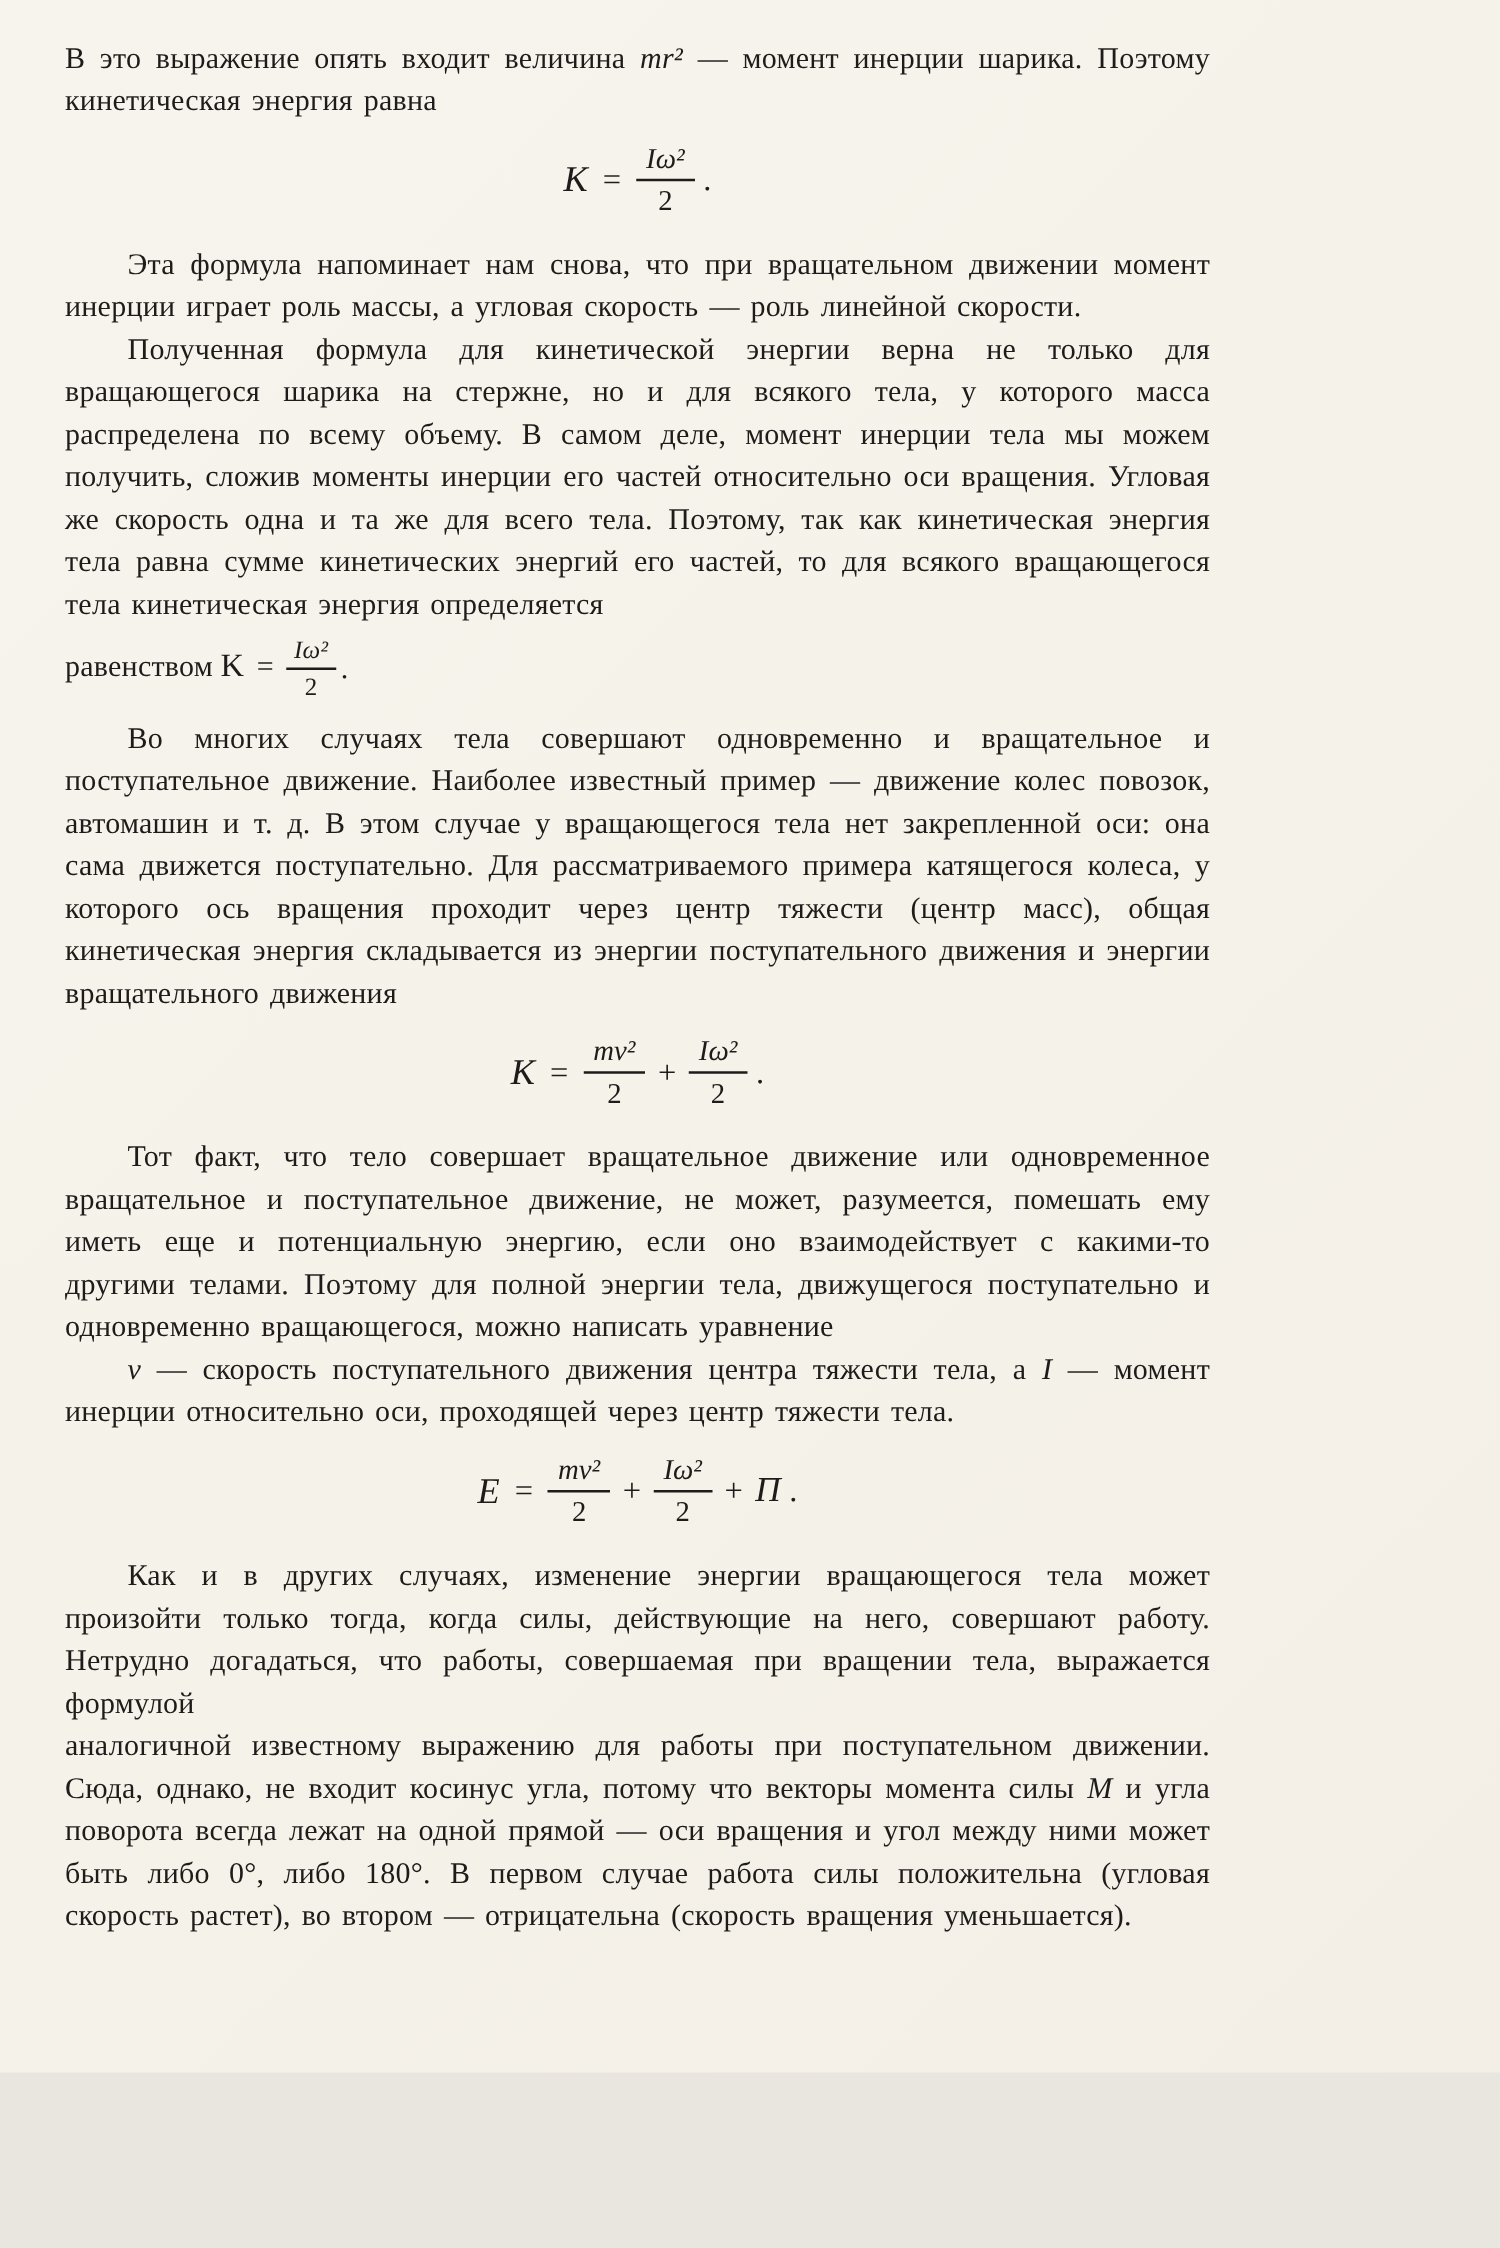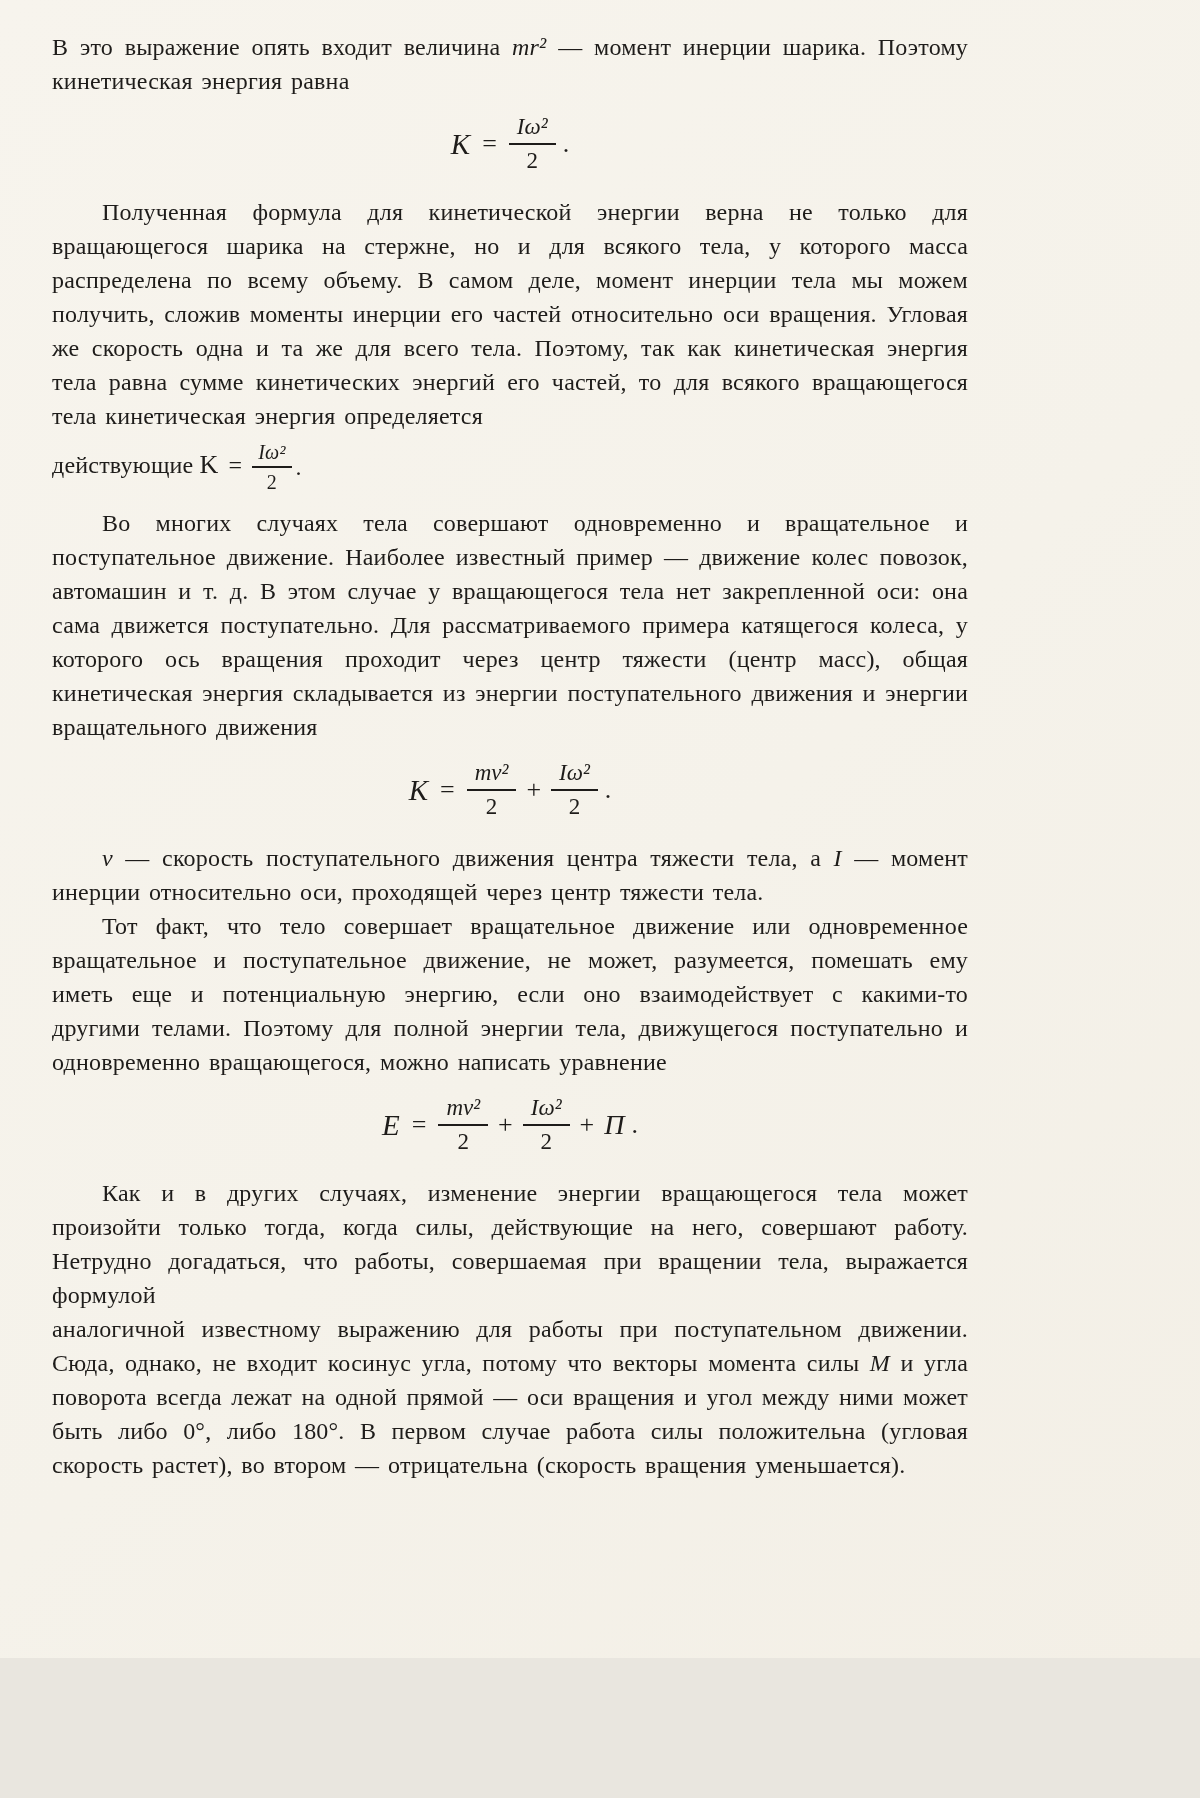--- a/index.html
+++ b/index.html
@@ -130,34 +130,35 @@
 
 <div class="page">
   <main class="text-block">
 
     <p class="para"><span>В это выражение опять входит величина </span><span class="mvar">mr²</span><span> — момент инерции шарика. Поэтому кинетическая энергия равна</span></p>
 
     <div class="formula">
       <span class="var-lhs">K</span><span class="op">=</span><span class="frac"><span class="num">Iω²</span><span class="den">2</span></span><span class="ftail">.</span>
     </div>
 
+    <p class="para indent"><span>Эта формула напоминает нам снова, что при вращательном движении момент инерции играет роль массы, а угловая скорость — роль линейной скорости.</span></p>
 
     <p class="para indent"><span>Полученная формула для кинетической энергии верна не только для вращающегося шарика на стержне, но и для всякого тела, у которого масса распределена по всему объему. В самом деле, момент инерции тела мы можем получить, сложив моменты инерции его частей относительно оси вращения. Угловая же скорость одна и та же для всего тела. Поэтому, так как кинетическая энергия тела равна сумме кинетических энергий его частей, то для всякого вращающегося тела кинетическая энергия определяется</span></p>
 
-    <p class="para formula-line"><span>действующие</span><span class="var-lhs">K</span><span class="op">=</span><span class="frac frac-sm"><span class="num">Iω²</span><span class="den">2</span></span><span class="ftail">.</span></p>
+    <p class="para formula-line"><span>равенством</span><span class="var-lhs">K</span><span class="op">=</span><span class="frac frac-sm"><span class="num">Iω²</span><span class="den">2</span></span><span class="ftail">.</span></p>
 
     <p class="para indent"><span>Во многих случаях тела совершают одновременно и вращательное и поступательное движение. Наиболее известный пример — движение колес повозок, автомашин и т. д. В этом случае у вращающегося тела нет закрепленной оси: она сама движется поступательно. Для рассматриваемого примера катящегося колеса, у которого ось вращения проходит через центр тяжести (центр масс), общая кинетическая энергия складывается из энергии поступательного движения и энергии вращательного движения</span></p>
 
     <div class="formula">
       <span class="var-lhs">K</span><span class="op">=</span><span class="frac"><span class="num">mv²</span><span class="den">2</span></span><span class="fplus">+</span><span class="frac"><span class="num">Iω²</span><span class="den">2</span></span><span class="ftail">.</span>
     </div>
 
+    <p class="para indent"><span>Тот факт, что тело совершает вращательное движение или одновременное вращательное и поступательное движение, не может, разумеется, помешать ему иметь еще и потенциальную энергию, если оно взаимодействует с какими-то другими телами. Поэтому для полной энергии тела, движущегося поступательно и одновременно вращающегося, можно написать уравнение</span></p>
+
     <p class="para indent"><span class="mvar">v</span><span> — скорость поступательного движения центра тяжести тела, а </span><span class="mvar">I</span><span> — момент инерции относительно оси, проходящей через центр тяжести тела.</span></p>
-
-    <p class="para indent"><span>Тот факт, что тело совершает вращательное движение или одновременное вращательное и поступательное движение, не может, разумеется, помешать ему иметь еще и потенциальную энергию, если оно взаимодействует с какими-то другими телами. Поэтому для полной энергии тела, движущегося поступательно и одновременно вращающегося, можно написать уравнение</span></p>
 
     <div class="formula">
       <span class="var-lhs">E</span><span class="op">=</span><span class="frac"><span class="num">mv²</span><span class="den">2</span></span><span class="fplus">+</span><span class="frac"><span class="num">Iω²</span><span class="den">2</span></span><span class="fplus">+</span><span class="fterm">П</span><span class="ftail">.</span>
     </div>
 
     <p class="para indent"><span>Как и в других случаях, изменение энергии вращающегося тела может произойти только тогда, когда силы, действующие на него, совершают работу. Нетрудно догадаться, что работы, совершаемая при вращении тела, выражается формулой</span></p>
 
 
     <p class="para"><span>аналогичной известному выражению для работы при поступательном движении. Сюда, однако, не входит косинус угла, потому что векторы момента силы </span><span class="mvar">M</span><span> и угла поворота всегда лежат на одной прямой — оси вращения и угол между ними может быть либо 0°, либо 180°. В первом случае работа силы положительна (угловая скорость растет), во втором — отрицательна (скорость вращения уменьшается).</span></p>
 

